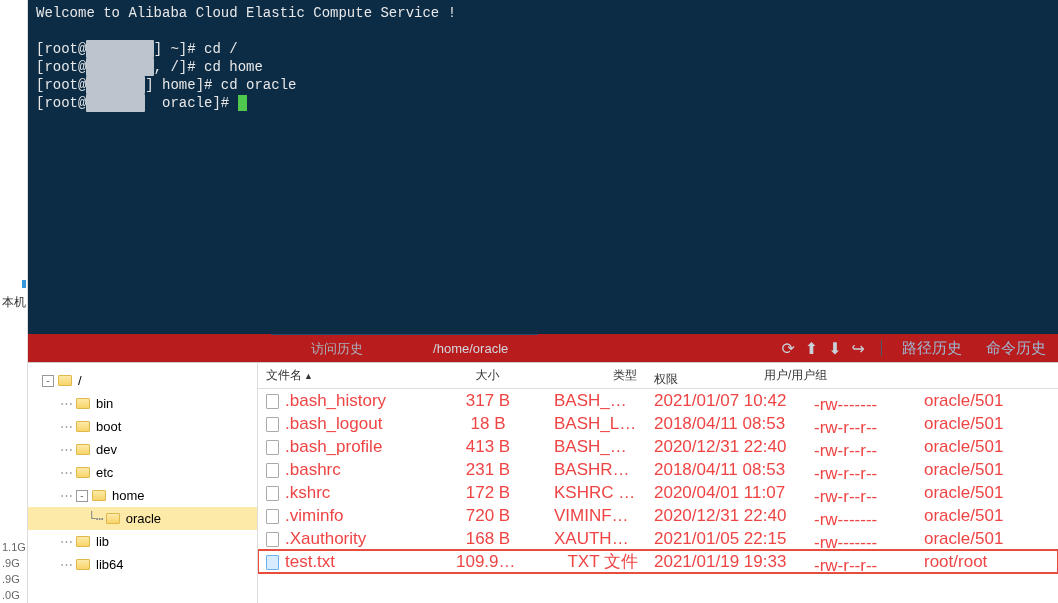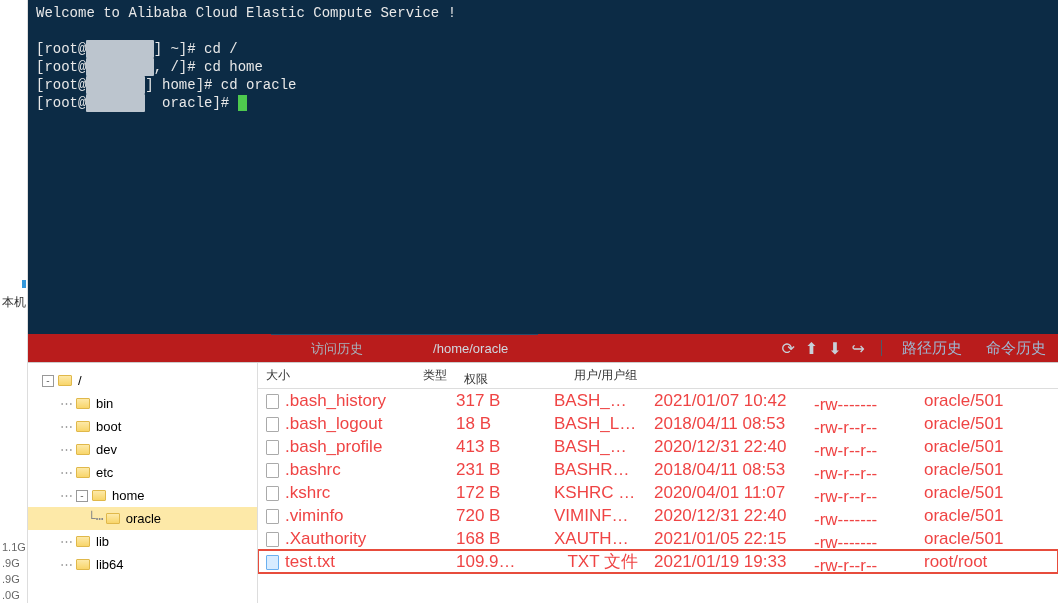--- a/index.html
+++ b/index.html
@@ -38,21 +38,21 @@
     
     .list { flex: 1; overflow: auto; }
     .list-header { display: flex; height: 26px; align-items: center; border-bottom: 1px solid #ddd; background: #fff; font-size: 12px; color: #333; }
     .list-header > div { padding: 0 8px; border-right: 1px solid transparent; }
     .list-row { display: flex; height: 23px; align-items: center; font-size: 17px; color: #ef4444; }
     .list-row > div { padding: 0 8px; overflow: hidden; white-space: nowrap; text-overflow: ellipsis; }
     .list-row .file-icon { width: 13px; height: 15px; background: #fff; border: 1px solid #aaa; margin-right: 6px; display: inline-block; vertical-align: middle; border-radius: 1px; }
     .list-row .file-icon.txt { background: #d8ecff; border-color: #6ab0f0; }
     .list-row.highlight { outline: 2px solid #e74c3c; outline-offset: -1px; }
     .col-name { width: 190px; }
-    .col-size { width: 80px; text-align: left; }
+    .col-size { width: 80px; text-align: center; }
     .col-type { width: 100px; text-align: right; }
     .col-mtime { width: 160px; }
     .col-perm { width: 110px; margin-top: 8px; }
     .col-owner { width: 110px; }
     .sort-arrow { font-size: 9px; margin-left: 2px; }
   </style>
 </head>
 <body>
 
 <div class="left-sidebar">
@@ -128,20 +128,21 @@
         <span>lib</span>
       </div>
       <div class="tree-item tree-level-1">
         <span class="dots">⋯</span>
         <span class="folder"></span>
         <span>lib64</span>
       </div>
     </div>
   <div class="list">
     <div class="list-header">
+      <div class="col-name"><span>文件名</span><span class="sort-arrow">▲</span></div>
       <div class="col-size">大小</div>
       <div style="width:18px"></div>
       <div class="col-type">类型</div>
       <div class="col-perm">权限</div>
       <div class="col-owner">用户/用户组</div>
     </div>
     <div id="filelist">
         <div class="list-row">
           <div class="col-name" style=""><span class="file-icon "></span><span>.bash_history</span></div>
           <div class="col-size">317 B</div>

